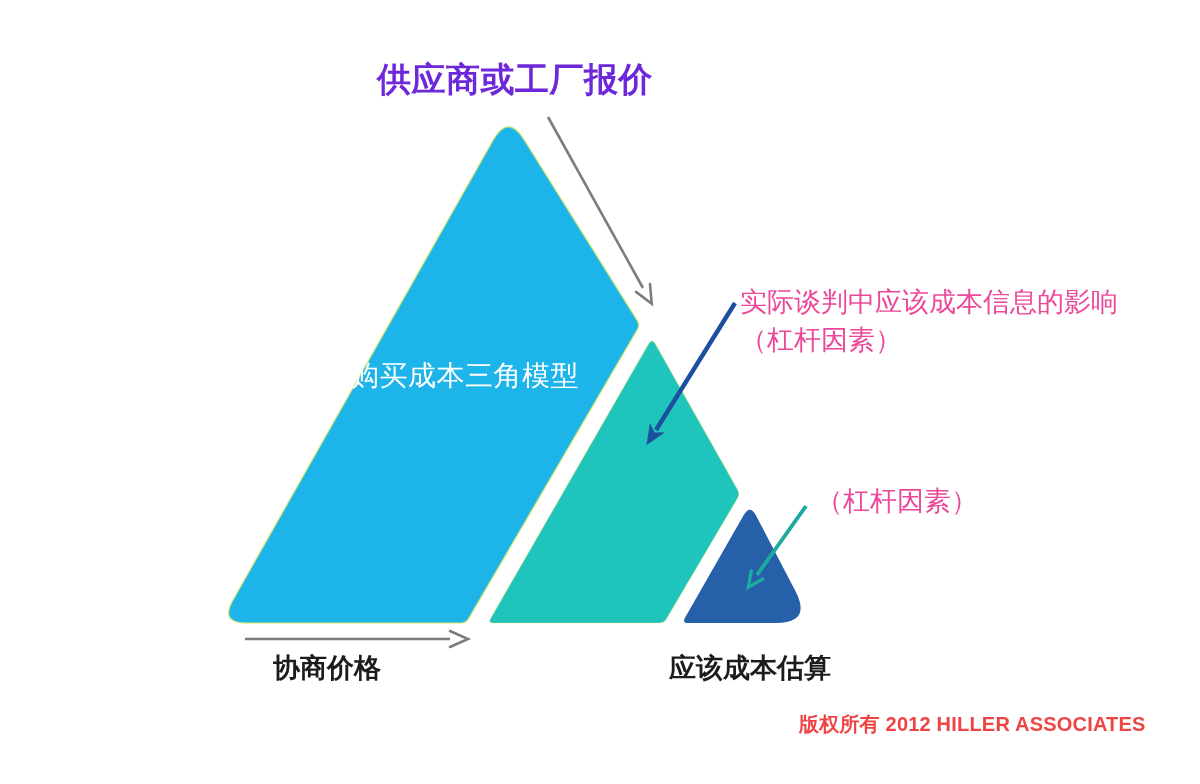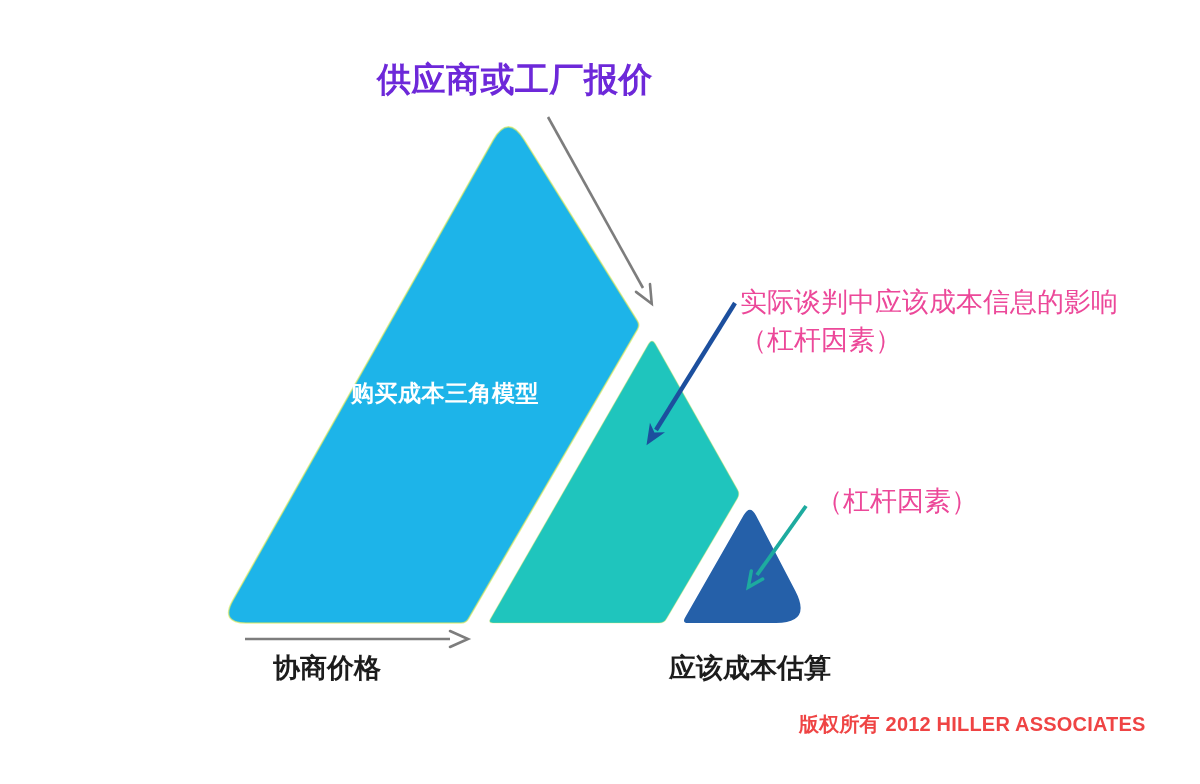--- a/index.html
+++ b/index.html
@@ -28,23 +28,23 @@
   .title {
     left: 377px;
     top: 57px;
     font-size: 34px;
     font-weight: 700;
     color: #6d28d9;
     letter-spacing: 0.5px;
   }
   .main-triangle-label {
     left: 351px;
-    top: 378px;
-    font-size: 23px;
-    font-weight: 700;
+    top: 357px;
+    font-size: 28px;
+    font-weight: 400;
     color: #ffffff;
     letter-spacing: 0.5px;
   }
   .annotation {
     font-size: 27px;
     font-weight: 400;
     color: #ec4899;
     line-height: 38px;
     white-space: nowrap;
   }

